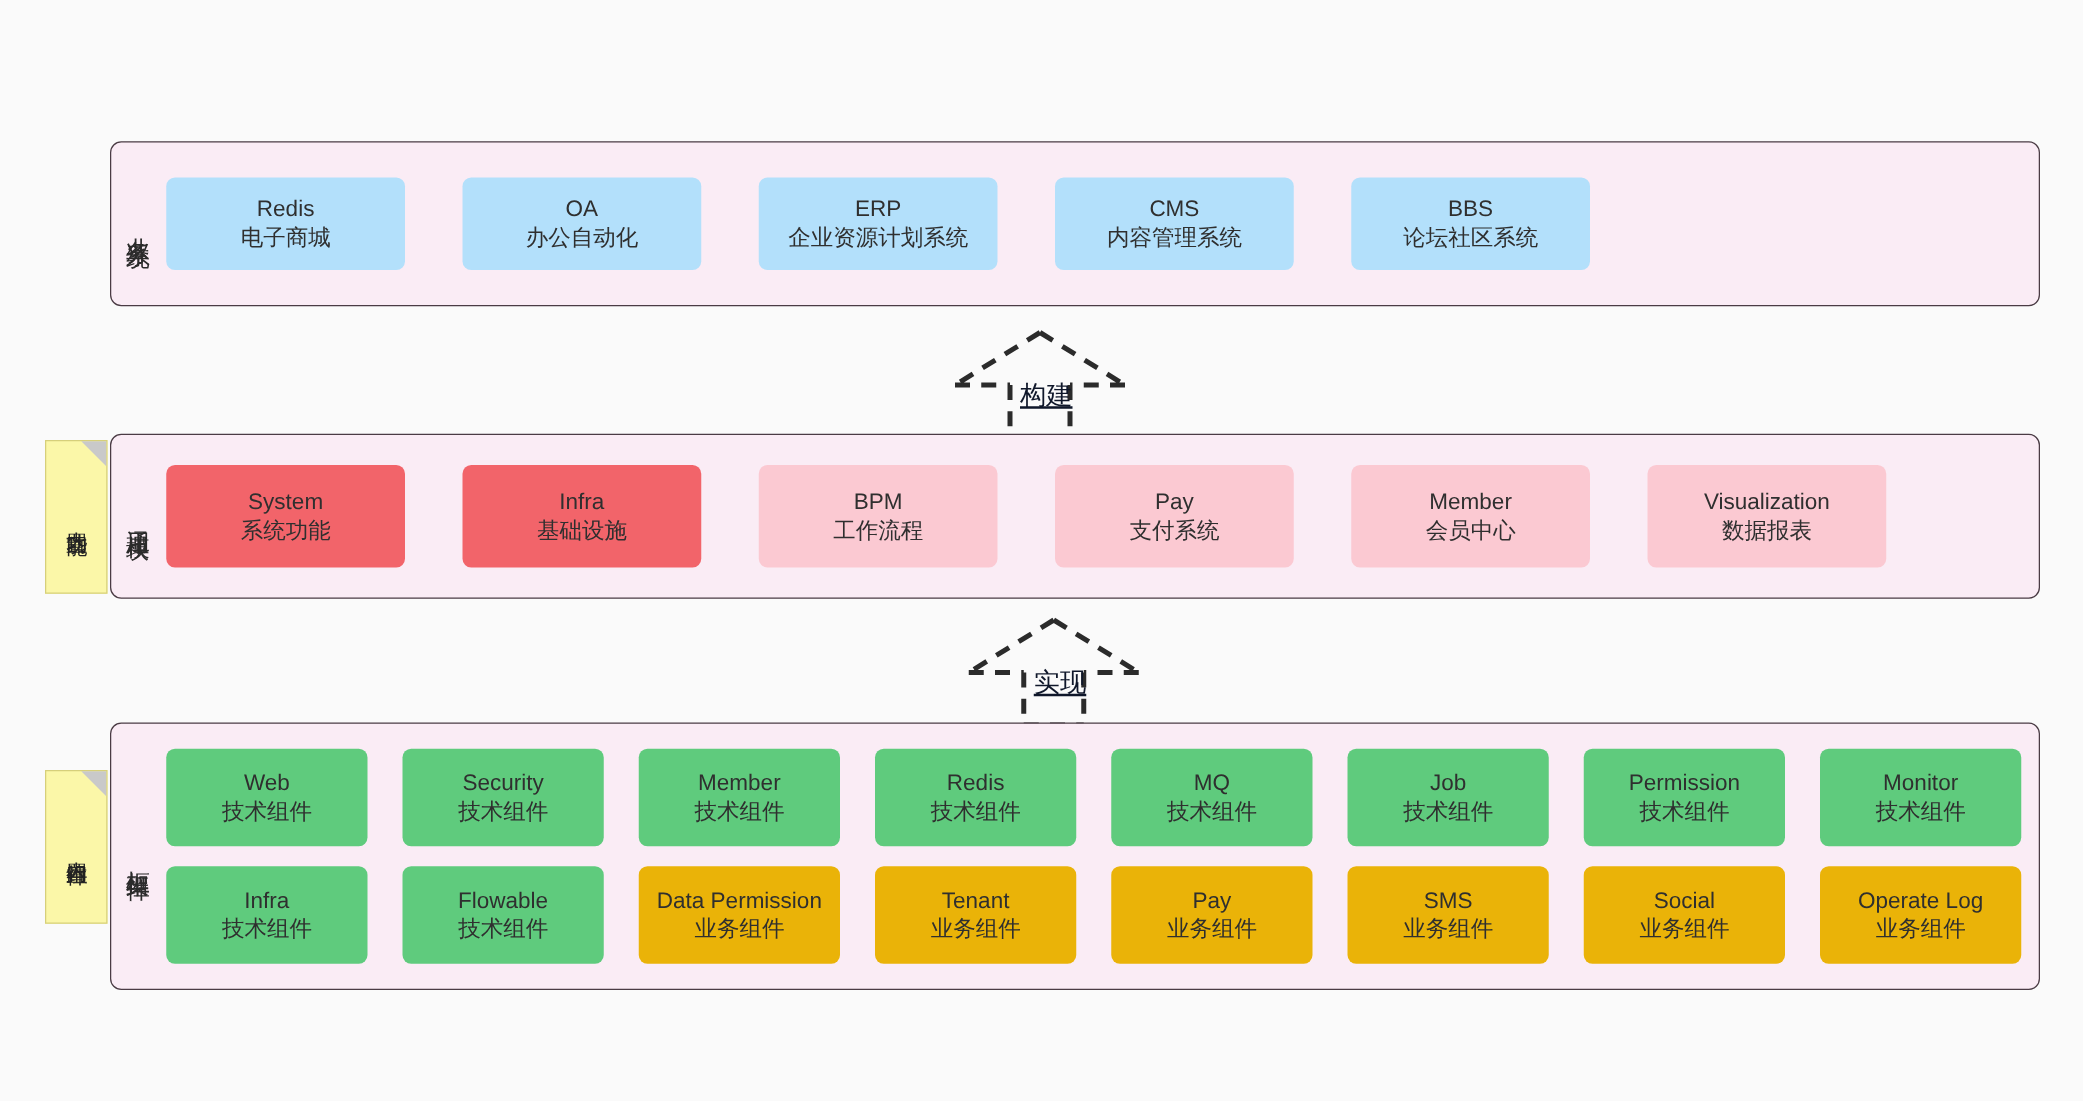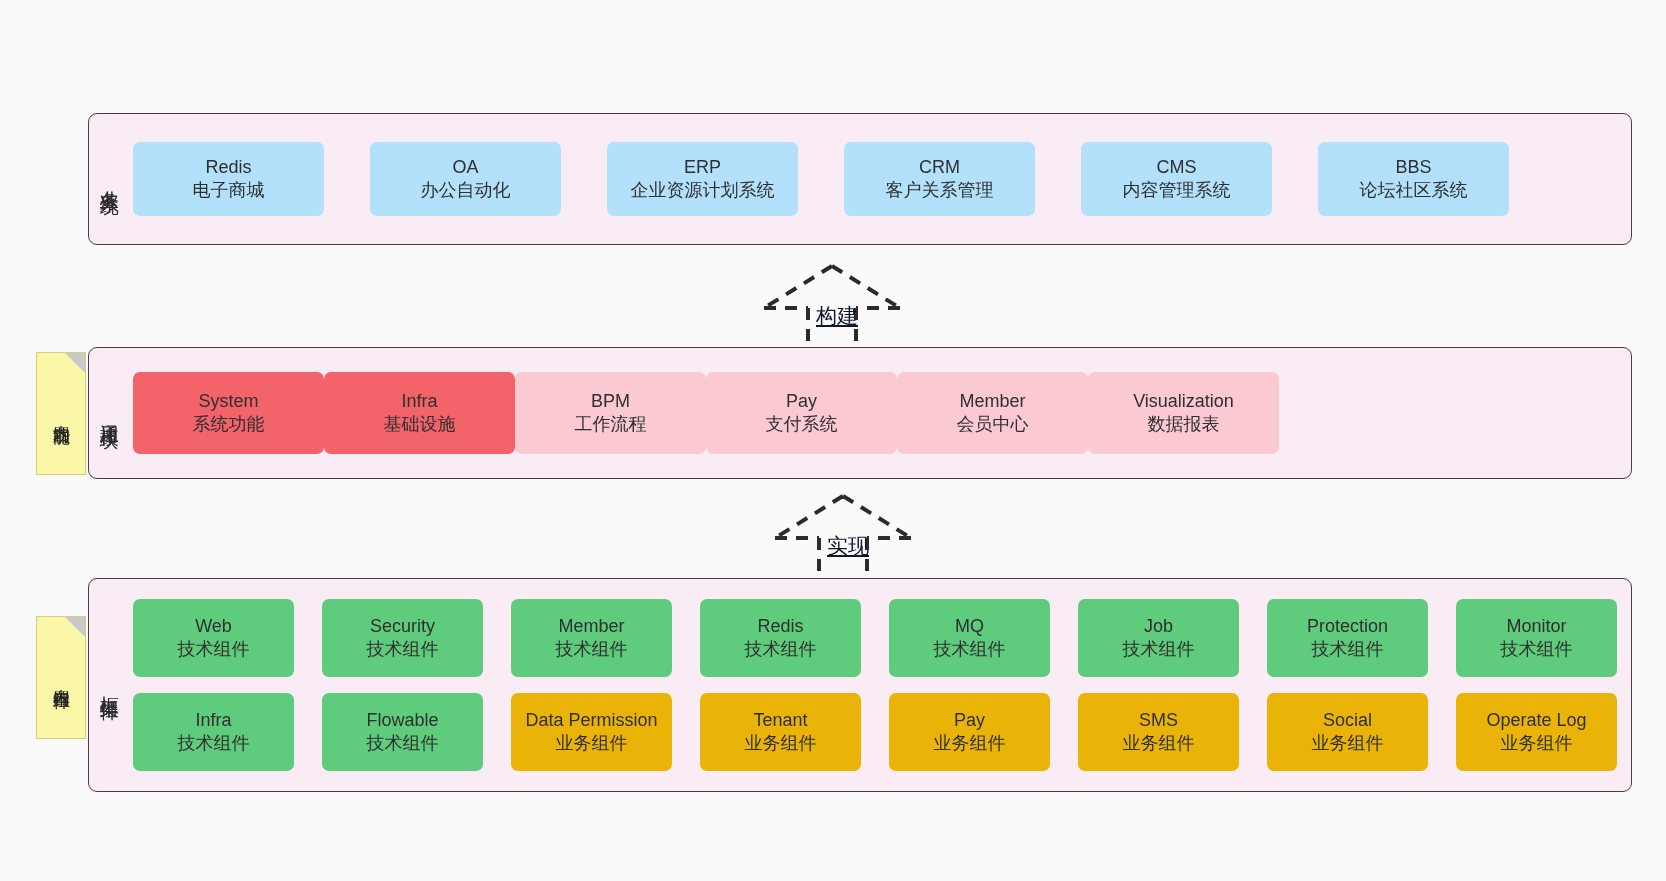--- a/index.html
+++ b/index.html
@@ -80,21 +80,21 @@
   .c-lgreen { background: #eab308; }
 
   
   #layer-business { left: 88px; top: 113px; width: 1544px; height: 132px; }
   #layer-business .layer-body { gap: 0; }
   #layer-business .card { width: 191px; height: 74px; margin-right: 46px; }
   #layer-business .card:last-child { margin-right: 0; }
 
   
   #layer-common { left: 88px; top: 347px; width: 1544px; height: 132px; }
-  #layer-common .card { width: 191px; height: 82px; }
+  #layer-common .card { width: 191px; height: 82px; margin-right: 46px; }
   #layer-common .card:last-child { margin-right: 0; }
 
   
   #layer-framework { left: 88px; top: 578px; width: 1544px; height: 214px; }
   #layer-framework .layer-body {
     align-items: center;
   }
   .grid {
     flex: 1 1 auto;
     display: grid;
@@ -168,24 +168,20 @@
       </div>
       <div class="card c-blue">
         <span class="l1">OA</span>
         <span class="l2">办公自动化</span>
       </div>
       <div class="card c-blue">
         <span class="l1">ERP</span>
         <span class="l2">企业资源计划系统</span>
       </div>
       <div class="card c-blue">
-        <span class="l1">CRM</span>
-        <span class="l2">客户关系管理</span>
-      </div>
-      <div class="card c-blue">
         <span class="l1">CMS</span>
         <span class="l2">内容管理系统</span>
       </div>
       <div class="card c-blue">
         <span class="l1">BBS</span>
         <span class="l2">论坛社区系统</span>
       </div>
 
     </div>
   </div>
@@ -269,21 +265,21 @@
         </div>
         <div class="card c-green">
           <span class="l1">MQ</span>
           <span class="l2">技术组件</span>
         </div>
         <div class="card c-green">
           <span class="l1">Job</span>
           <span class="l2">技术组件</span>
         </div>
         <div class="card c-green">
-          <span class="l1">Protection</span>
+          <span class="l1">Permission</span>
           <span class="l2">技术组件</span>
         </div>
         <div class="card c-green">
           <span class="l1">Monitor</span>
           <span class="l2">技术组件</span>
         </div>
 
         <div class="card c-green">
           <span class="l1">Infra</span>
           <span class="l2">技术组件</span>

